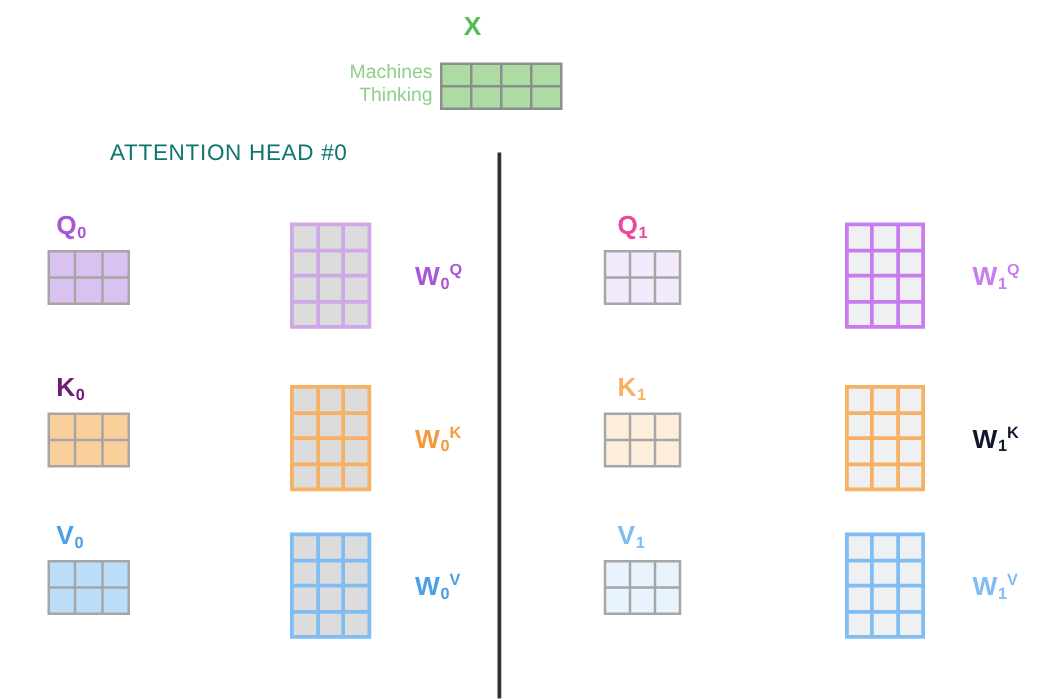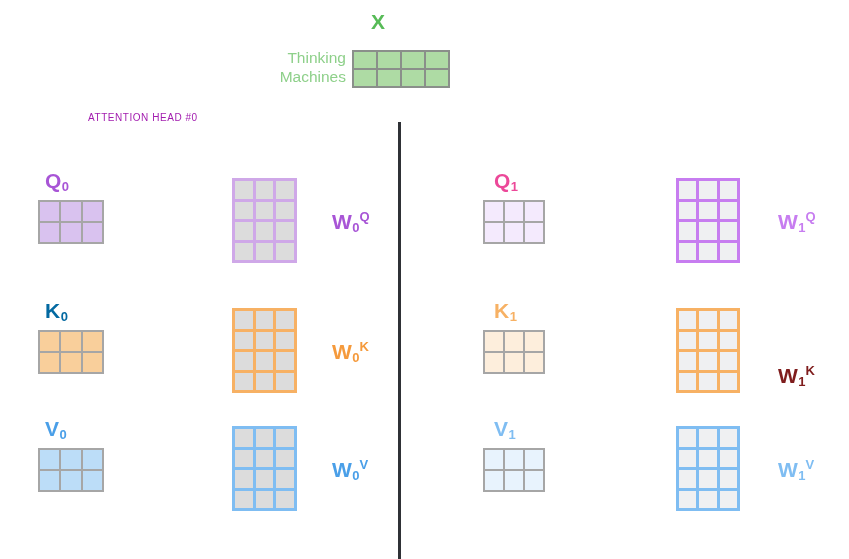--- a/index.html
+++ b/index.html
@@ -48,23 +48,23 @@
     display: grid;
     box-sizing: border-box;
   }
   .grid .cell {
     box-sizing: border-box;
   }
 
   
   .head-title {
     position: absolute;
-    font-size: 10px;
+    font-size: 18px;
     letter-spacing: 0.55px;
-    color: #a21caf;
+    color: #0f766e;
     white-space: nowrap;
   }
 
   
   .divider {
     position: absolute;
     left: 398px;
     top: 122px;
     width: 3px;
     height: 437px;
@@ -95,22 +95,22 @@
   }
 </style>
 </head>
 <body>
 
 <div id="canvas">
 
   <div class="x-title">X</div>
 
   <div class="x-rowlabels">
+    <div>Machines</div>
     <div>Thinking</div>
-    <div>Machines</div>
   </div>
 
   <div class="grid" id="grid-x" style="left: 352px; top: 50px; width: 98px; height: 38px; grid-template-columns: repeat(4, 1fr); grid-template-rows: repeat(2, 1fr); background: rgb(138, 143, 138); gap: 2px; padding: 2px;">
       <div class="cell" style="background: rgb(174, 219, 164);"></div>
       <div class="cell" style="background: rgb(174, 219, 164);"></div>
       <div class="cell" style="background: rgb(174, 219, 164);"></div>
       <div class="cell" style="background: rgb(174, 219, 164);"></div>
       <div class="cell" style="background: rgb(174, 219, 164);"></div>
       <div class="cell" style="background: rgb(174, 219, 164);"></div>
       <div class="cell" style="background: rgb(174, 219, 164);"></div>
@@ -152,21 +152,21 @@
   </div>
 
   <div class="grid" id="grid-h0-k-small" style="left: 38px; top: 330px; width: 66px; height: 44px; grid-template-columns: repeat(3, 1fr); grid-template-rows: repeat(2, 1fr); background: rgb(166, 166, 166); gap: 2px; padding: 2px;">
       <div class="cell" style="background: rgb(249, 207, 155);"></div>
       <div class="cell" style="background: rgb(249, 207, 155);"></div>
       <div class="cell" style="background: rgb(249, 207, 155);"></div>
       <div class="cell" style="background: rgb(249, 207, 155);"></div>
       <div class="cell" style="background: rgb(249, 207, 155);"></div>
       <div class="cell" style="background: rgb(249, 207, 155);"></div>
     </div>
-  <div class="mlabel" style="left:45px; top:300px; color:#0369a1;">
+  <div class="mlabel" style="left:45px; top:300px; color:#701a75;">
     <span class="base">K</span><sub>0</sub>
   </div>
 
   <div class="grid" id="grid-h0-k-weight" style="left: 232px; top: 308px; width: 65px; height: 85px; grid-template-columns: repeat(3, 1fr); grid-template-rows: repeat(4, 1fr); background: rgb(247, 177, 100); gap: 3px; padding: 3px;">
       <div class="cell" style="background: rgb(220, 220, 220);"></div>
       <div class="cell" style="background: rgb(220, 220, 220);"></div>
       <div class="cell" style="background: rgb(220, 220, 220);"></div>
       <div class="cell" style="background: rgb(220, 220, 220);"></div>
       <div class="cell" style="background: rgb(220, 220, 220);"></div>
       <div class="cell" style="background: rgb(220, 220, 220);"></div>
@@ -260,21 +260,21 @@
       <div class="cell" style="background: rgb(239, 240, 242);"></div>
       <div class="cell" style="background: rgb(239, 240, 242);"></div>
       <div class="cell" style="background: rgb(239, 240, 242);"></div>
       <div class="cell" style="background: rgb(239, 240, 242);"></div>
       <div class="cell" style="background: rgb(239, 240, 242);"></div>
       <div class="cell" style="background: rgb(239, 240, 242);"></div>
       <div class="cell" style="background: rgb(239, 240, 242);"></div>
       <div class="cell" style="background: rgb(239, 240, 242);"></div>
       <div class="cell" style="background: rgb(239, 240, 242);"></div>
     </div>
-  <div class="mlabel" style="left:778px; top:341px; color:#7f1d1d;margin-top:24px;">
+  <div class="mlabel" style="left:778px; top:341px; color:#0f172a;">
     <span class="base">W</span><sub>1</sub><sup>K</sup>
   </div>
 
   <div class="grid" id="grid-h1-v-small" style="left: 483px; top: 448px; width: 62px; height: 44px; grid-template-columns: repeat(3, 1fr); grid-template-rows: repeat(2, 1fr); background: rgb(166, 166, 166); gap: 2px; padding: 2px;">
       <div class="cell" style="background: rgb(232, 243, 253);"></div>
       <div class="cell" style="background: rgb(232, 243, 253);"></div>
       <div class="cell" style="background: rgb(232, 243, 253);"></div>
       <div class="cell" style="background: rgb(232, 243, 253);"></div>
       <div class="cell" style="background: rgb(232, 243, 253);"></div>
       <div class="cell" style="background: rgb(232, 243, 253);"></div>

